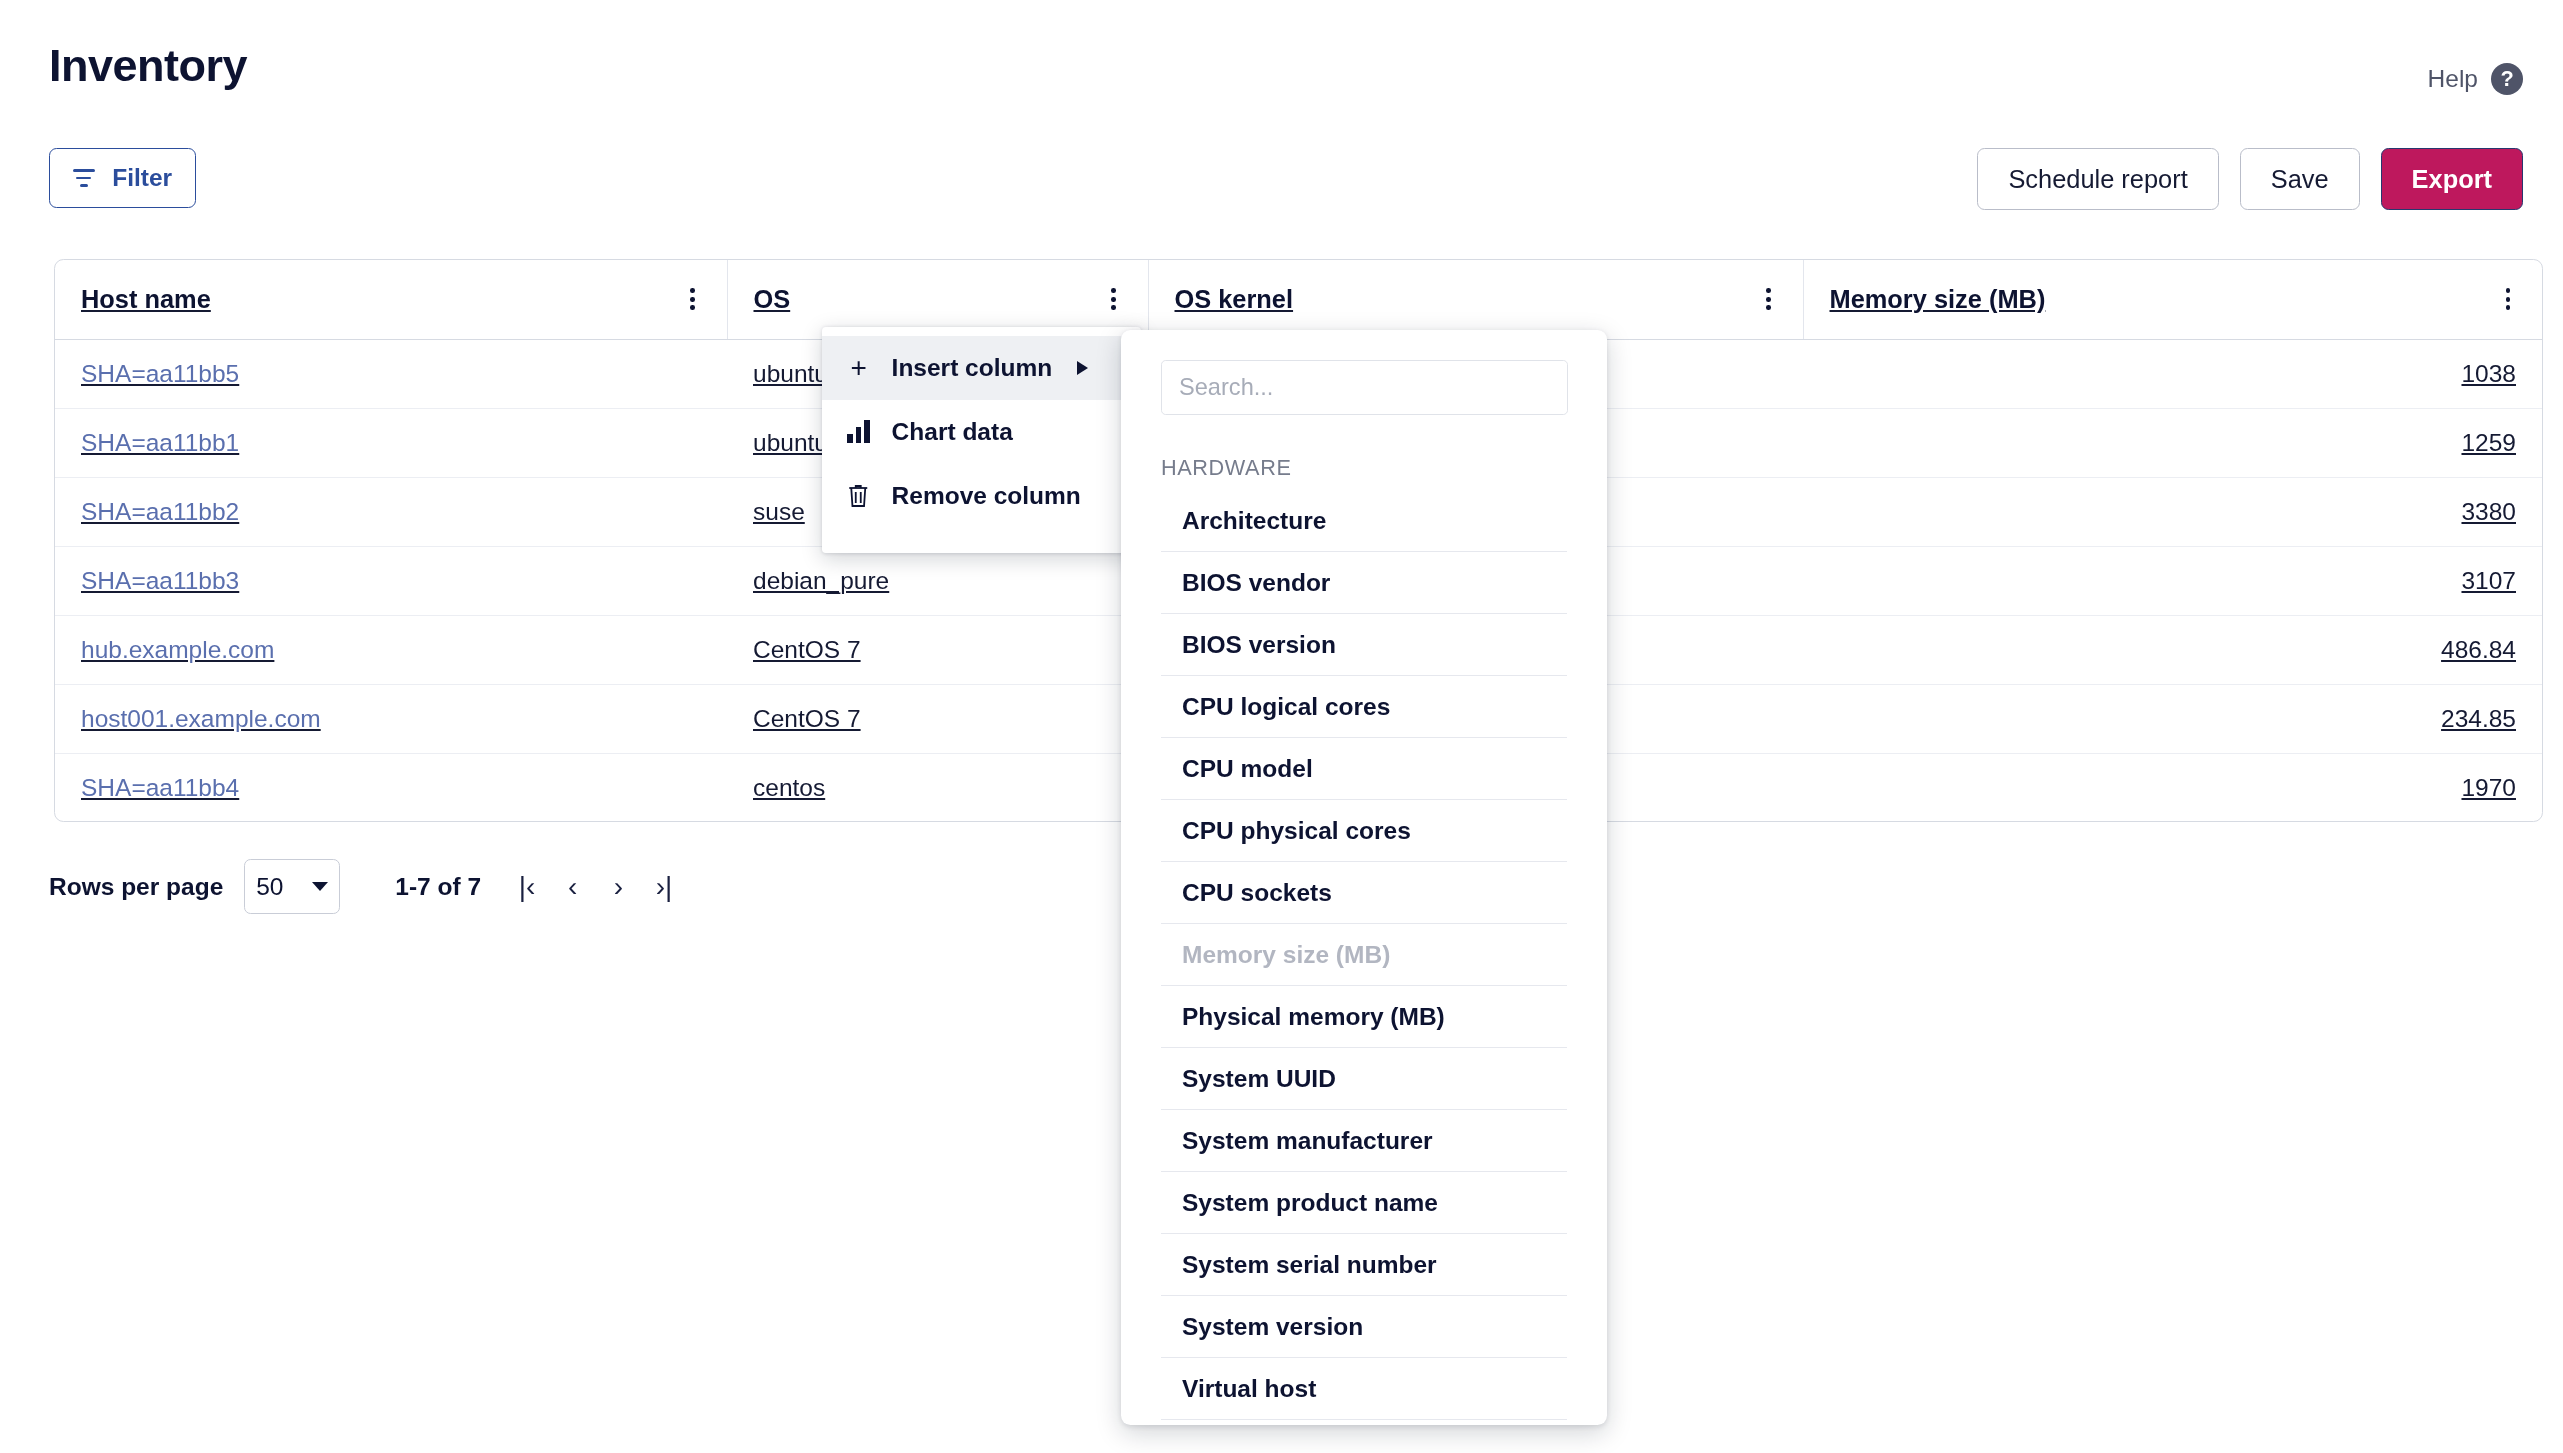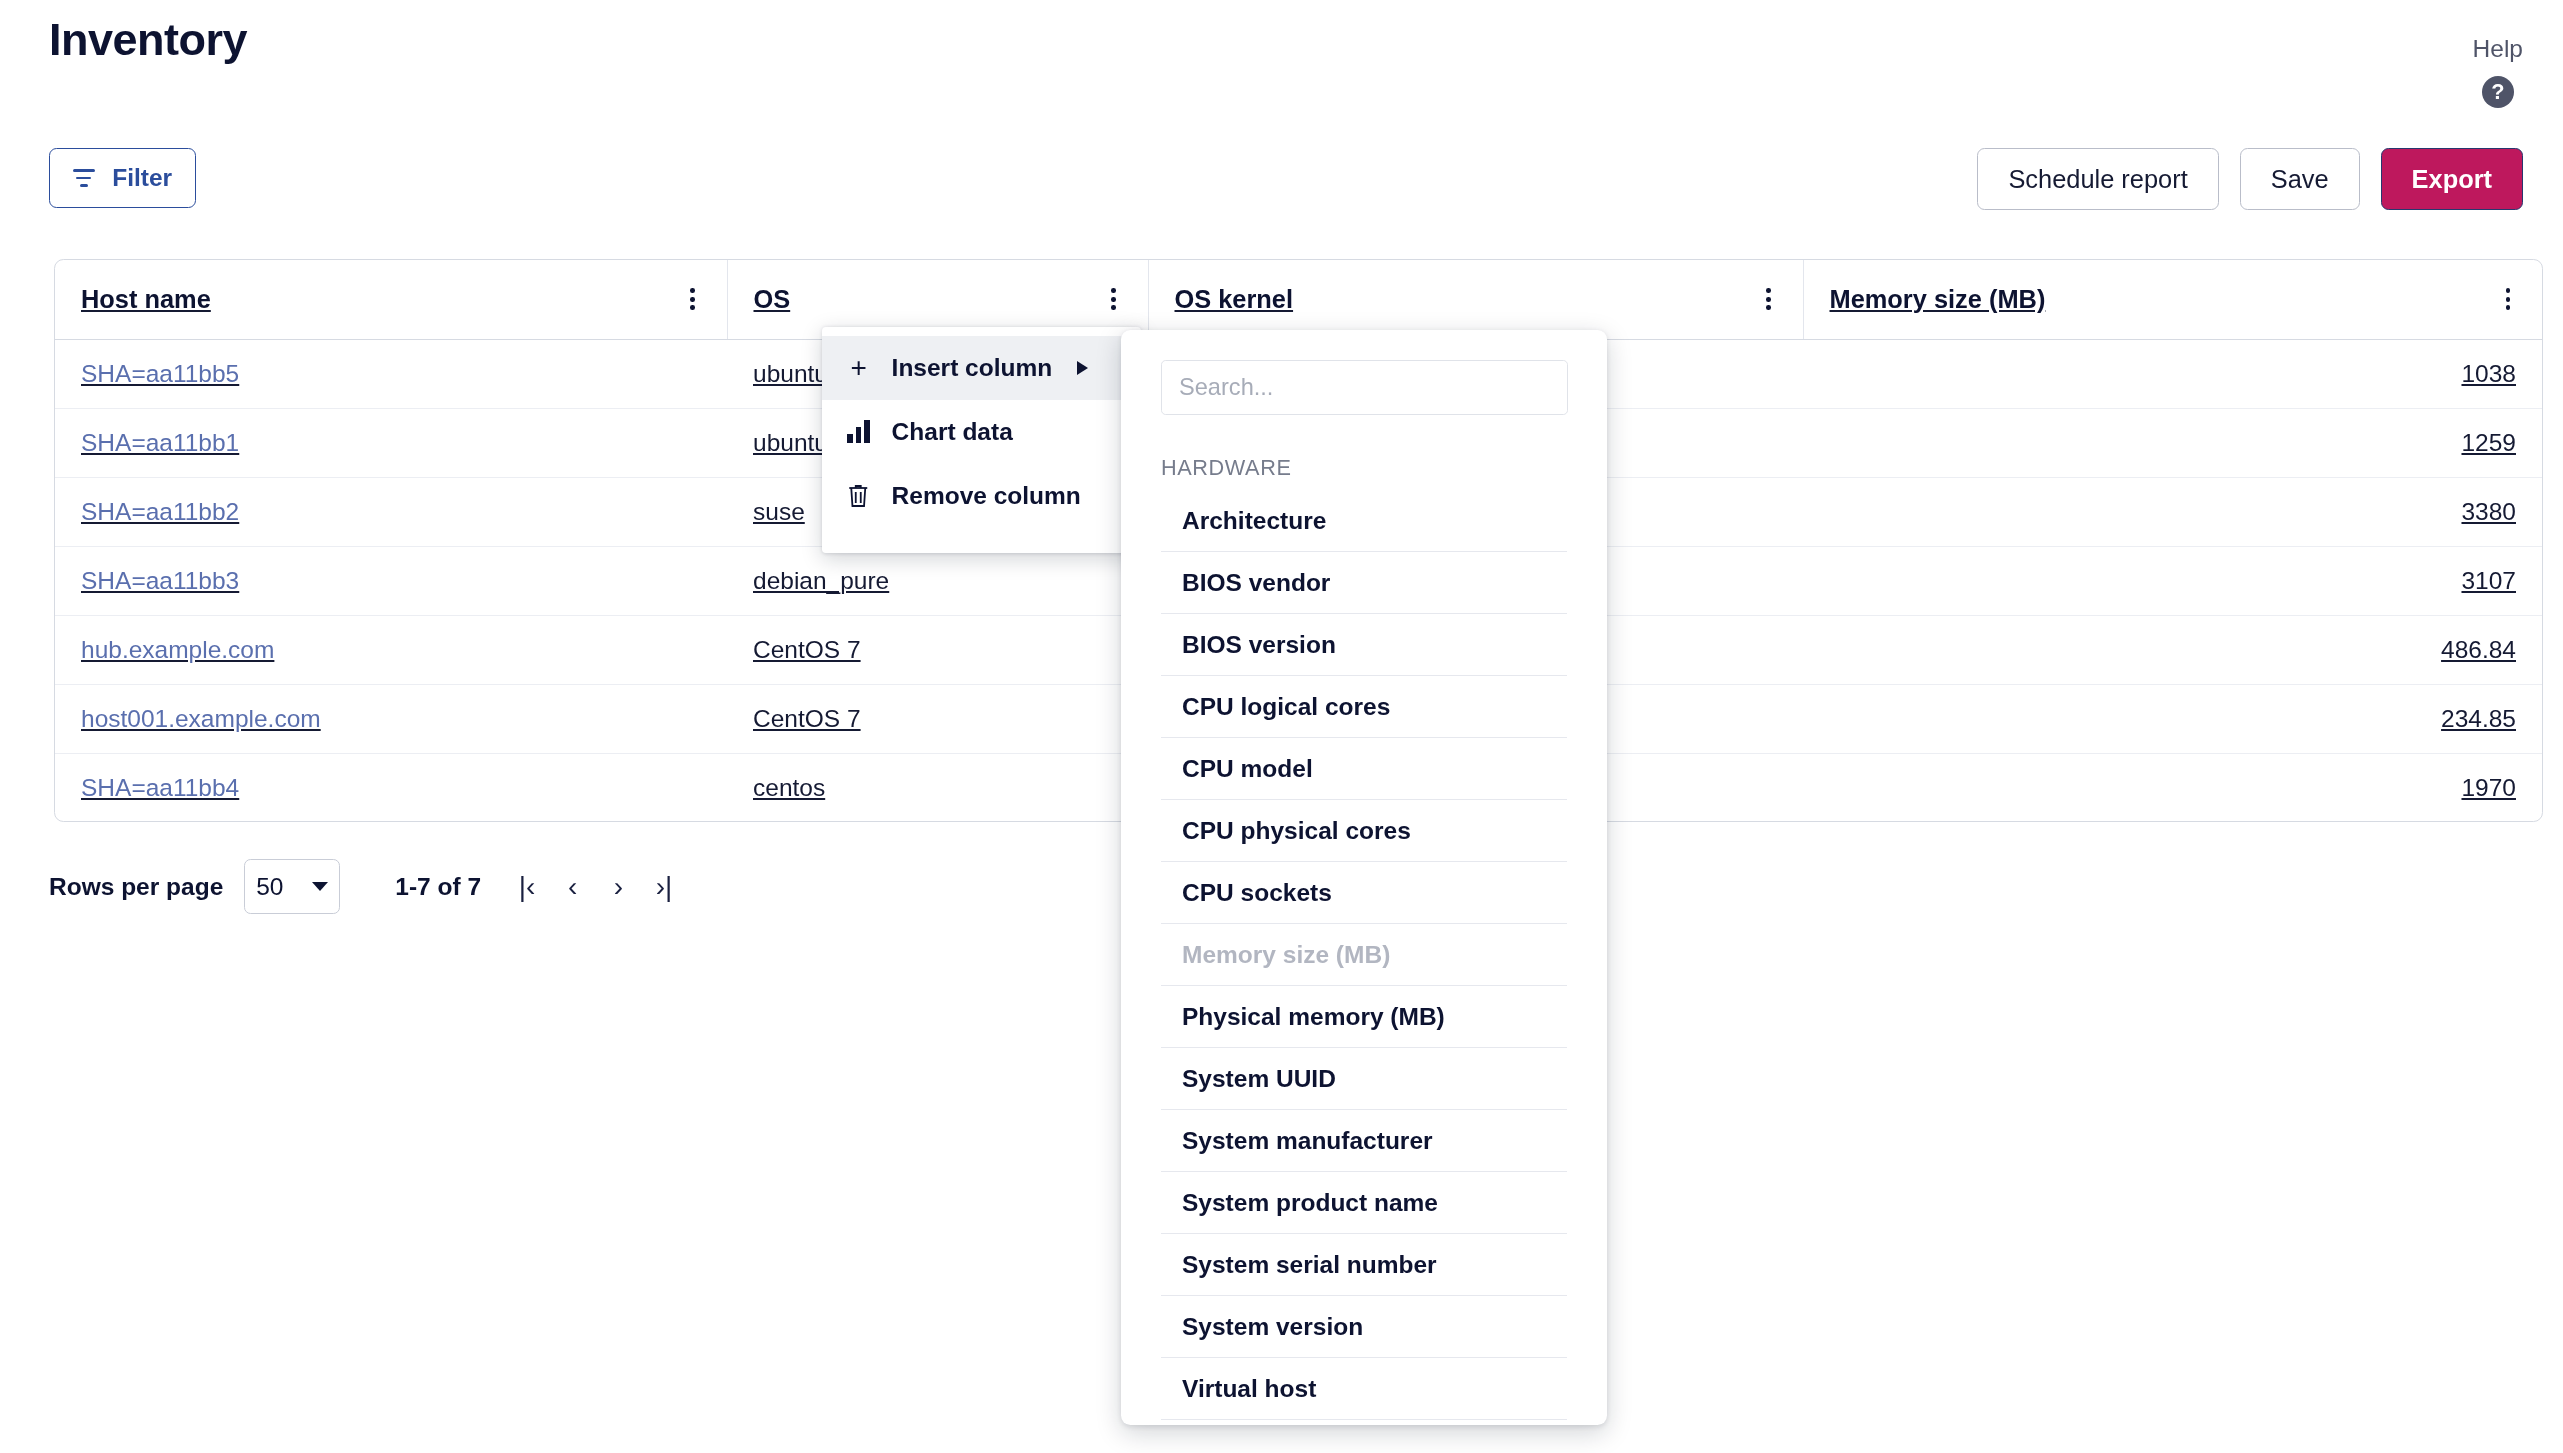--- a/index.html
+++ b/index.html
@@ -6,28 +6,28 @@
   html, body {
     margin: 0; padding: 0;
     background: #ffffff;
     font-family: "Liberation Sans", sans-serif;
     color: #151a33;
   }
   body { width: 2563px; height: 1453px; position: relative; overflow: hidden; }
 
   
   #page-title {
-    position: absolute; left: 49px; top: 14px;
+    position: absolute; left: 49px; top: 40px;
     font-size: 45px; font-weight: bold; letter-spacing: -0.5px;
     color: #0d1331;
   }
   #help-link {
-    position: absolute; right: 40px; top: 35px;
+    position: absolute; right: 40px; top: 63px;
     display: flex; align-items: center; gap: 13px;
-    font-size: 24.5px; color: #4f5468; cursor: pointer; flex-direction: column;
+    font-size: 24.5px; color: #4f5468; cursor: pointer;
   }
   #help-badge {
     width: 32px; height: 32px; border-radius: 50%;
     background: #4f5468; color: #ffffff;
     font-size: 21.7px; font-weight: bold;
     display: flex; align-items: center; justify-content: center;
     line-height: 1;
   }
 
   

